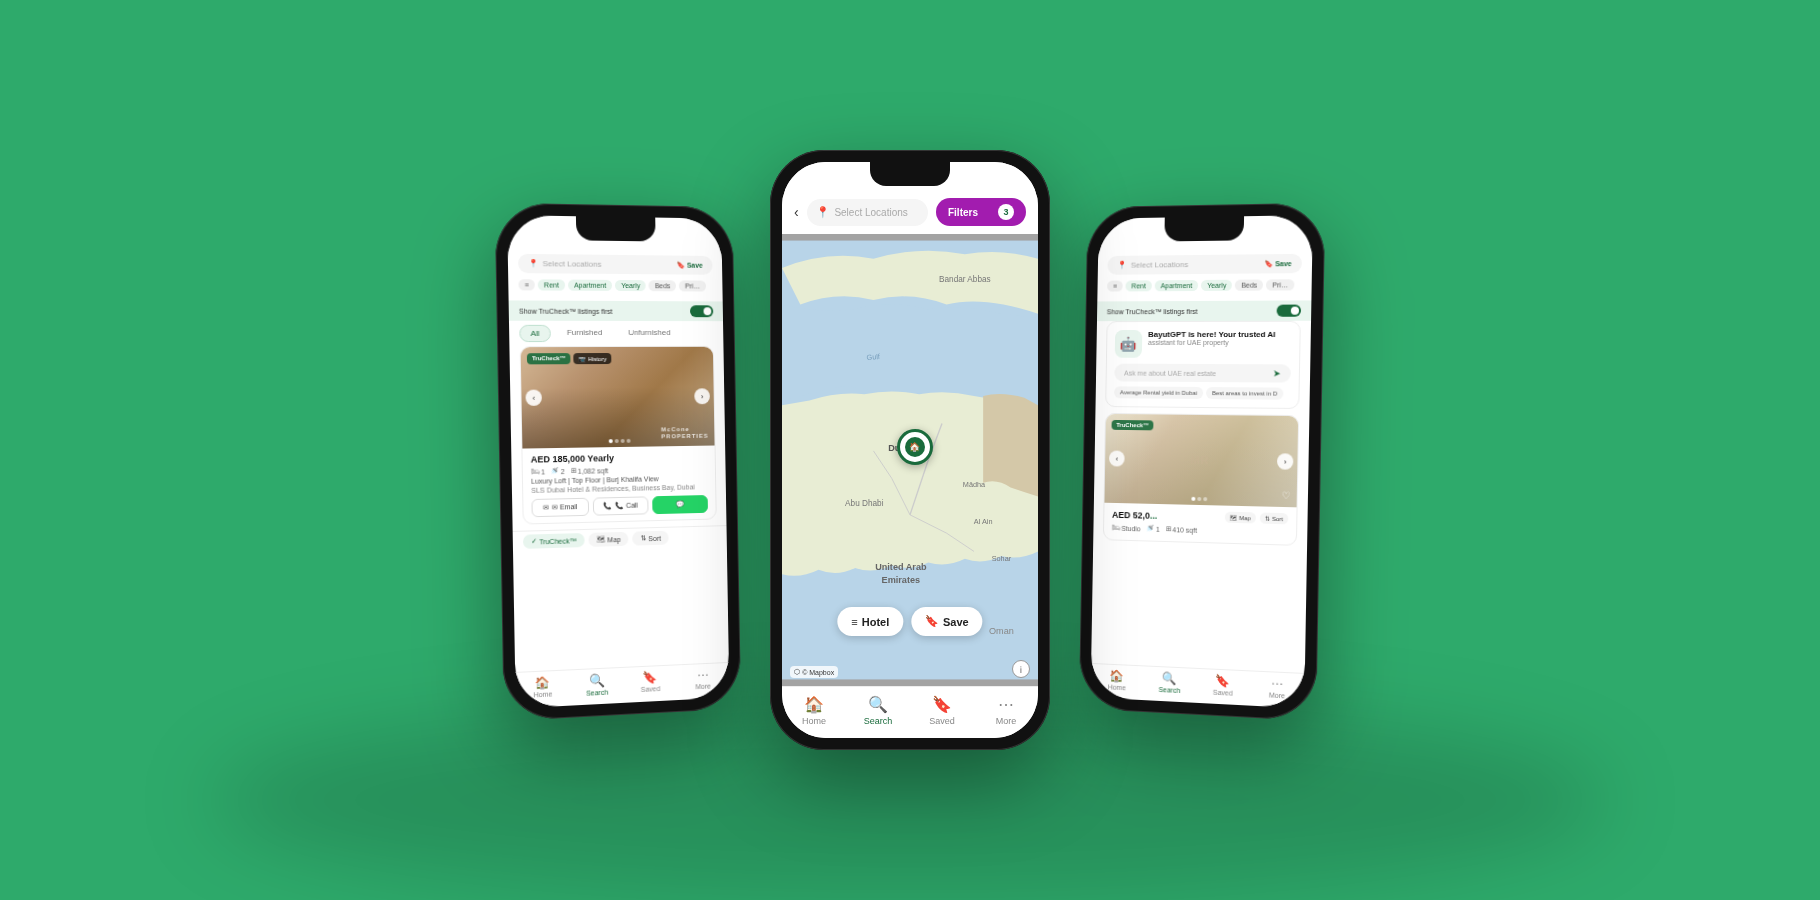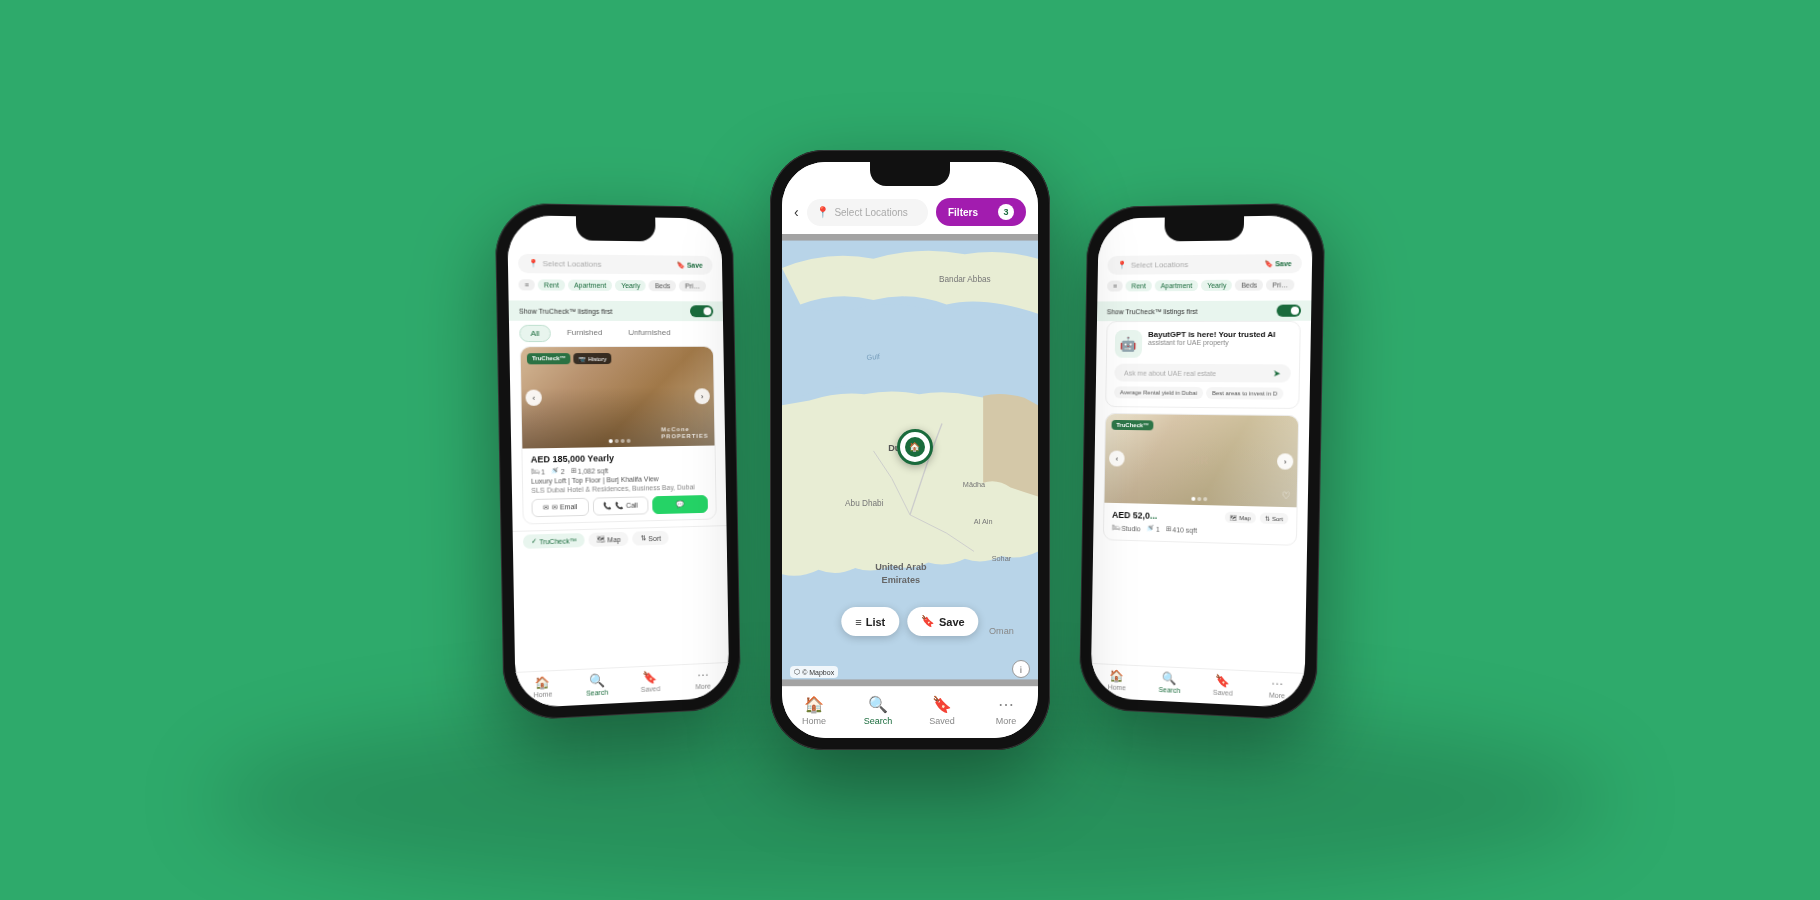--- a/index.html
+++ b/index.html
@@ -917,21 +917,21 @@
           <div class="map-pin" style="left: 115px; top: 195px;">
             <div class="map-pin-inner">
               <span style="font-size:9px;">🏠</span>
             </div>
           </div>
 
           
           <div class="map-overlay-btn">
             <div class="map-btn">
               <span>≡</span>
-              <span>List</span>
+              <span>Hotel</span>
             </div>
             <div class="map-btn">
               <span>🔖</span>
               <span>Save</span>
             </div>
           </div>
 
           
           <div class="mapbox-credit">
             <span>⬡</span>

